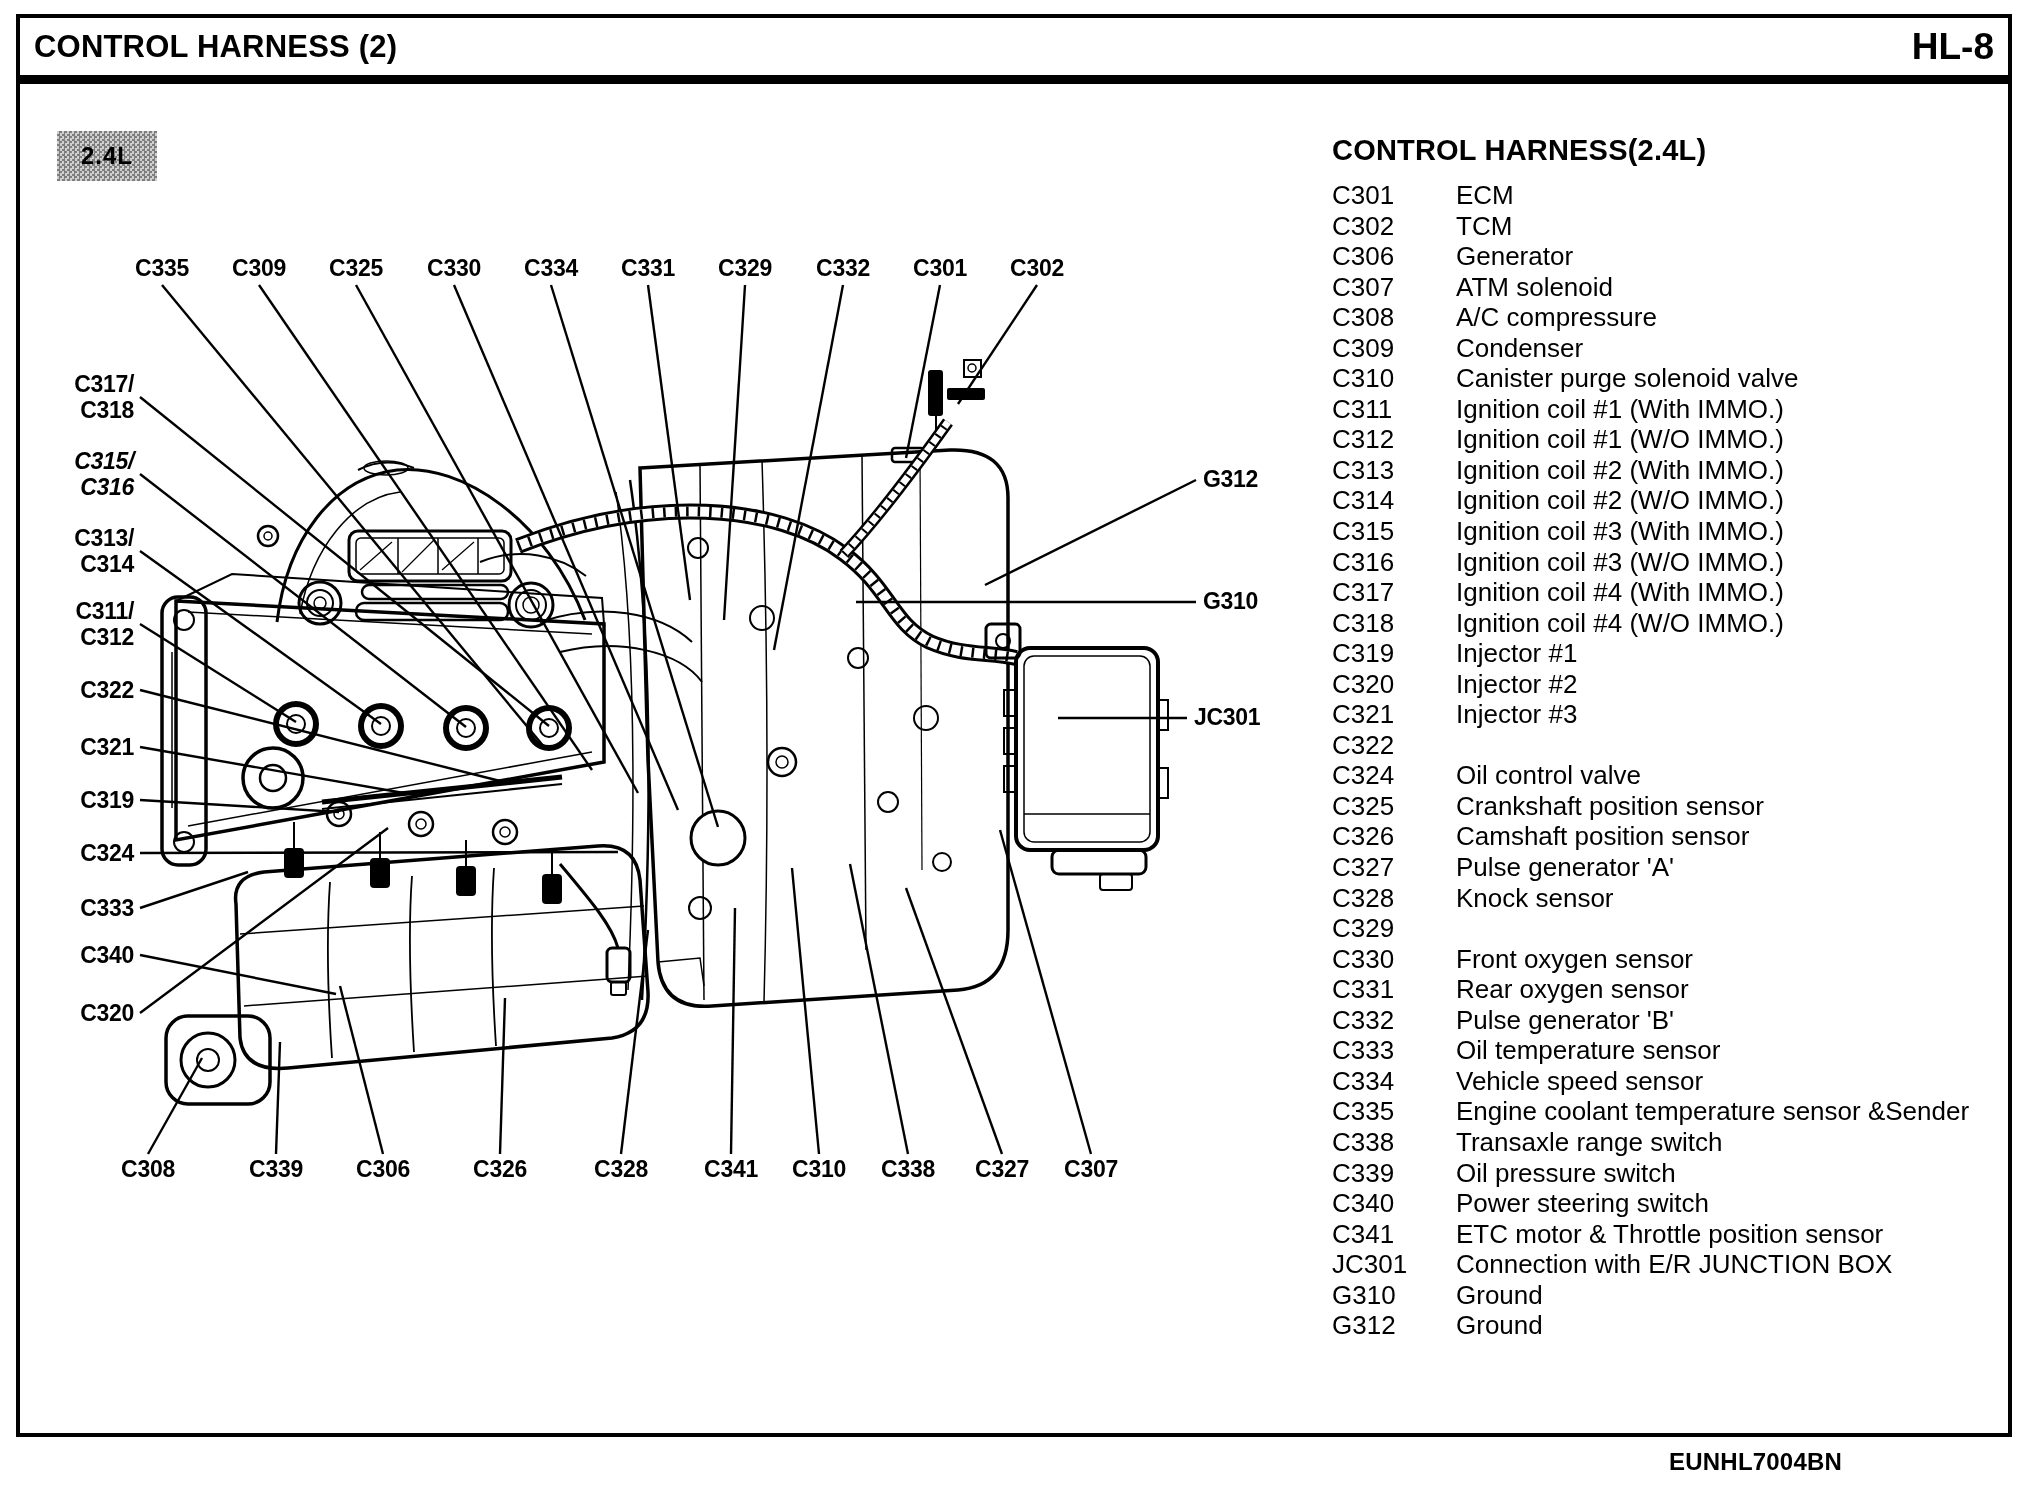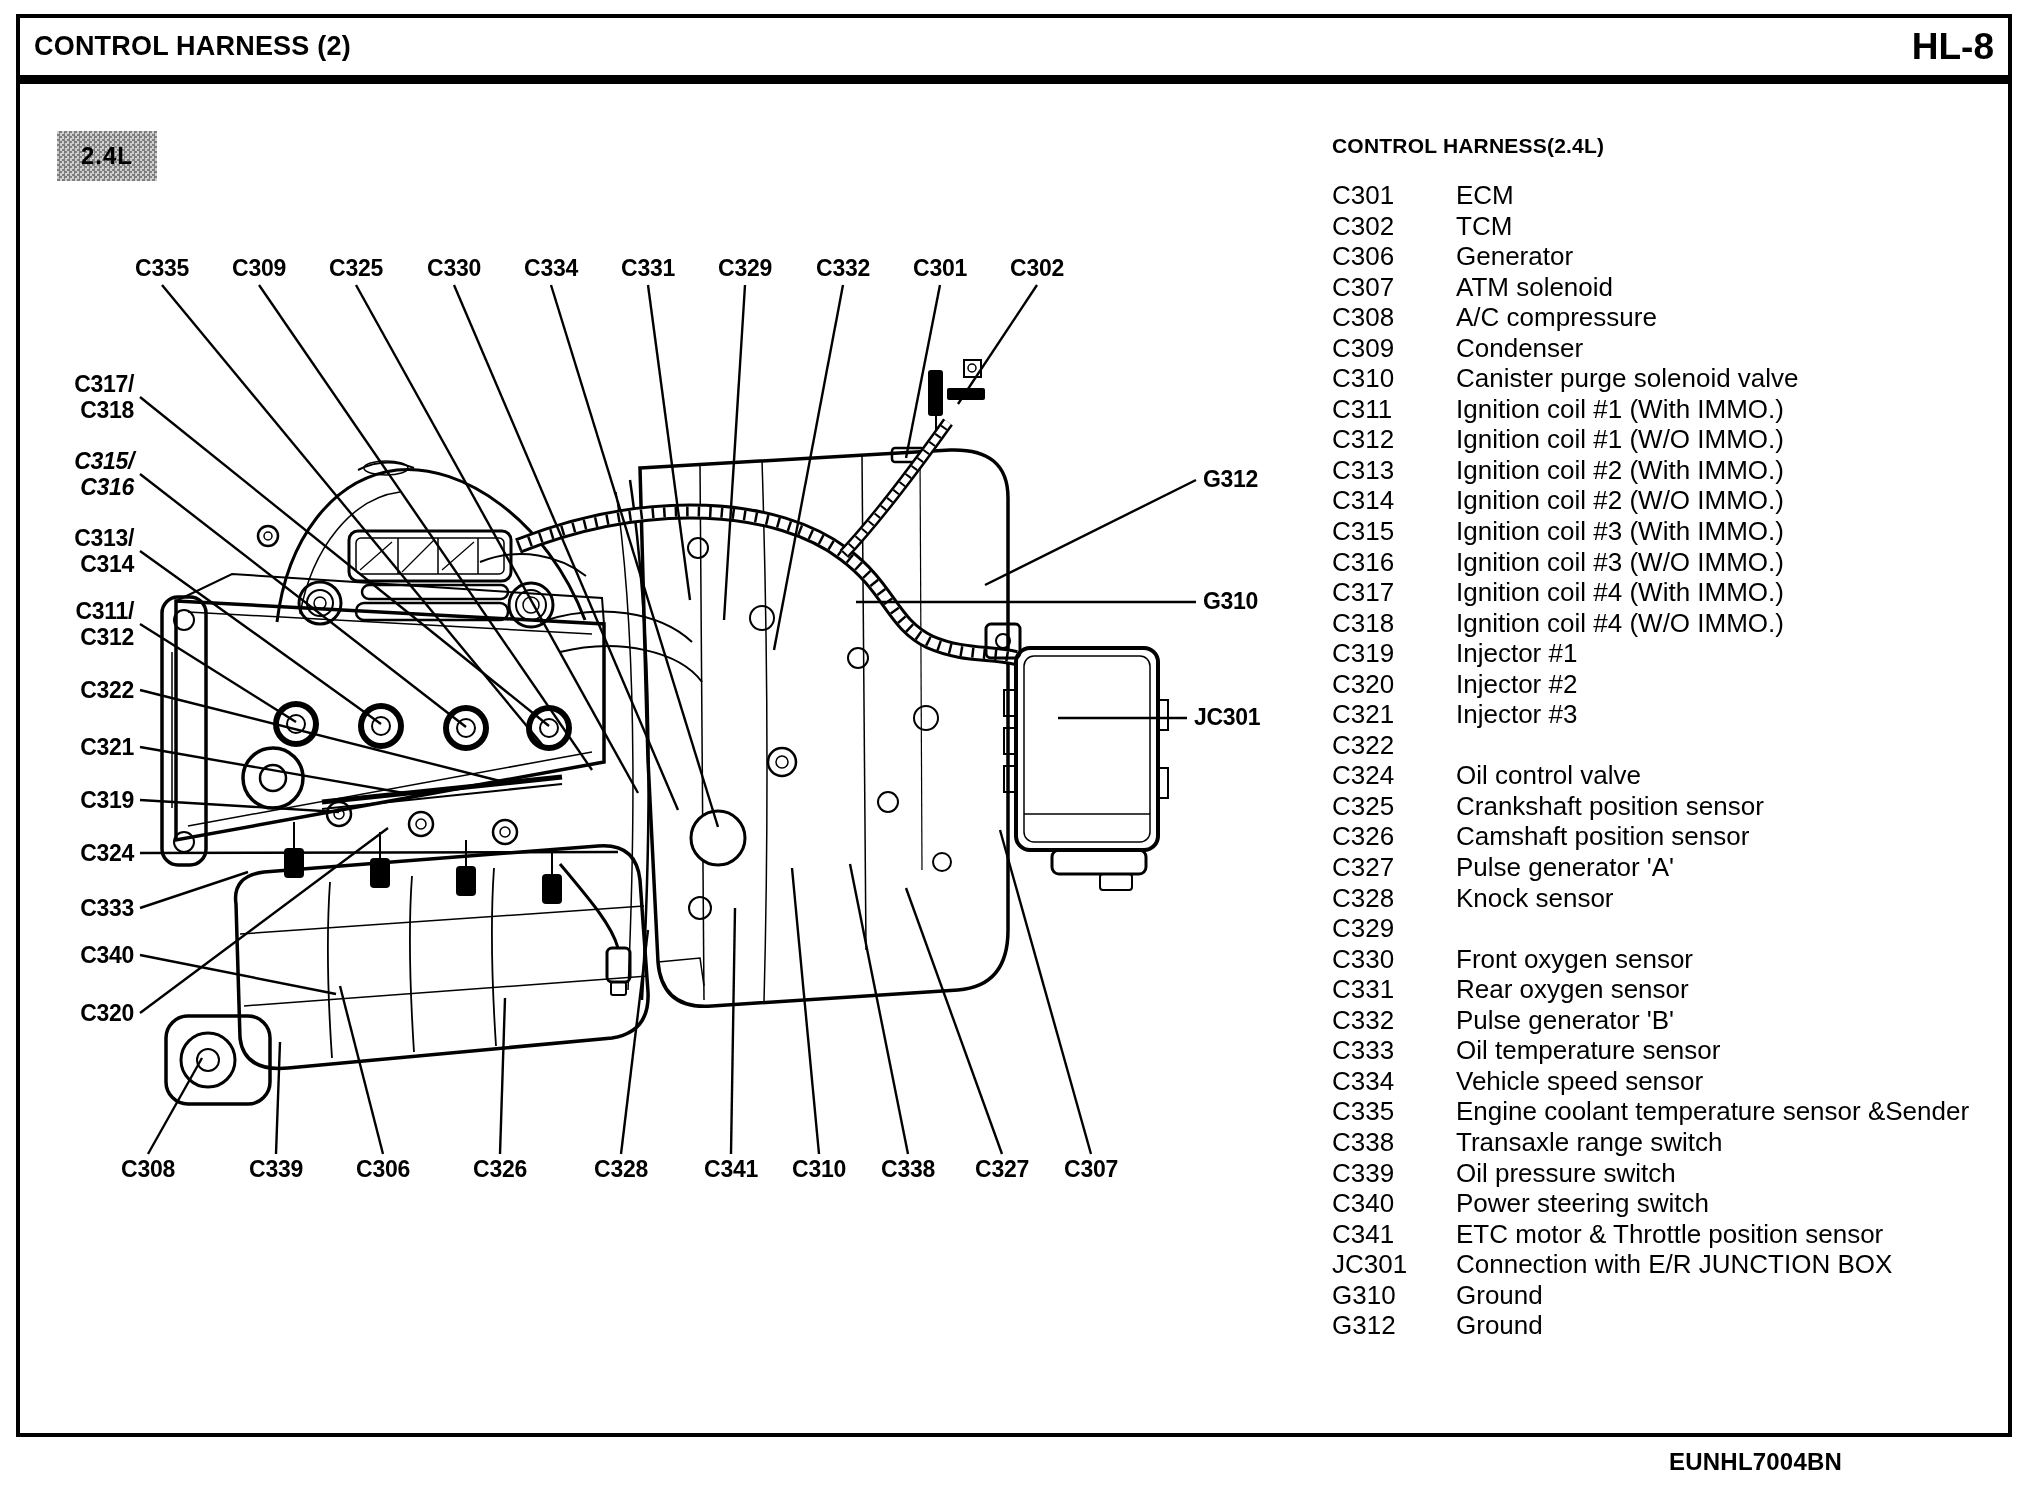--- a/index.html
+++ b/index.html
@@ -6,42 +6,42 @@
   body{
     width:2042px;height:1504px;position:relative;background:#fff;
     font-family:"Liberation Sans",sans-serif;color:#000;overflow:hidden;
   }
   .header-bar{
     position:absolute;left:16px;top:14px;width:1996px;height:70px;
     box-sizing:border-box;border:4px solid #000;border-bottom-width:9px;
     display:flex;align-items:center;justify-content:space-between;
     padding:0 14px;background:#fff;z-index:4;
   }
-  .header-title{font-size:27px;font-weight:700;letter-spacing:.2px;}
+  .header-title{font-size:31px;font-weight:700;letter-spacing:.2px;}
   .header-page{font-size:37px;font-weight:700;}
   .content-frame{
     position:absolute;left:16px;top:84px;width:1996px;height:1353px;
     box-sizing:border-box;border:4px solid #000;border-top:none;
     pointer-events:none;z-index:0;
   }
   .engine-badge{
     position:absolute;left:57px;top:131px;width:100px;height:50px;
     background:repeating-conic-gradient(#7e7e7e 0% 25%,#cfcfcf 0% 50%) 0 0/5px 5px;
     font-size:24px;font-weight:700;text-align:center;line-height:50px;
     z-index:3;letter-spacing:1px;
   }
   #diagram-svg{position:absolute;left:0;top:0;z-index:1;}
   #diagram-svg .art{stroke:#000;fill:none;}
   #leaders line{stroke:#000;stroke-width:2.4;}
   #callouts .callout{
     position:absolute;font-size:23px;font-weight:700;line-height:26px;
     white-space:nowrap;z-index:3;letter-spacing:-.3px;
   }
   .legend-panel{position:absolute;left:1332px;top:134px;z-index:3;width:700px;}
-  .legend-title{font-size:21px;font-weight:700;letter-spacing:.2px;}
+  .legend-title{font-size:29px;font-weight:700;letter-spacing:.2px;}
   #legend-rows{position:absolute;left:0;top:46px;width:700px;}
   .legend-row{display:flex;line-height:30.55px;font-size:26px;}
   .legend-code{width:124px;flex:none;}
   .legend-desc{flex:1;}
   .footer-code{
     position:absolute;left:1630px;top:1448px;width:212px;text-align:right;
     font-size:24px;font-weight:700;letter-spacing:.2px;z-index:3;
   }
 </style>
 </head>

